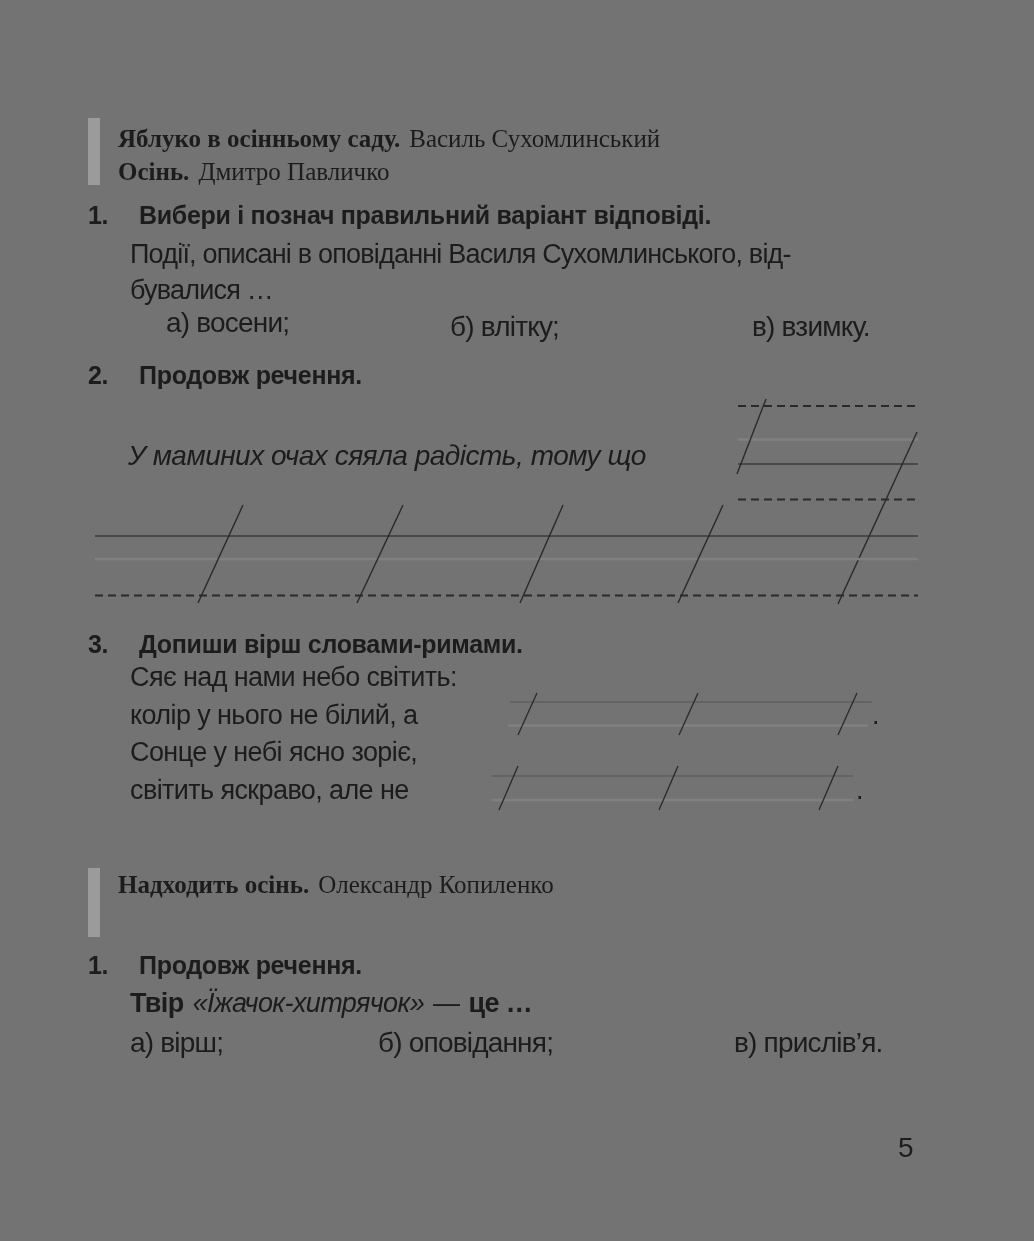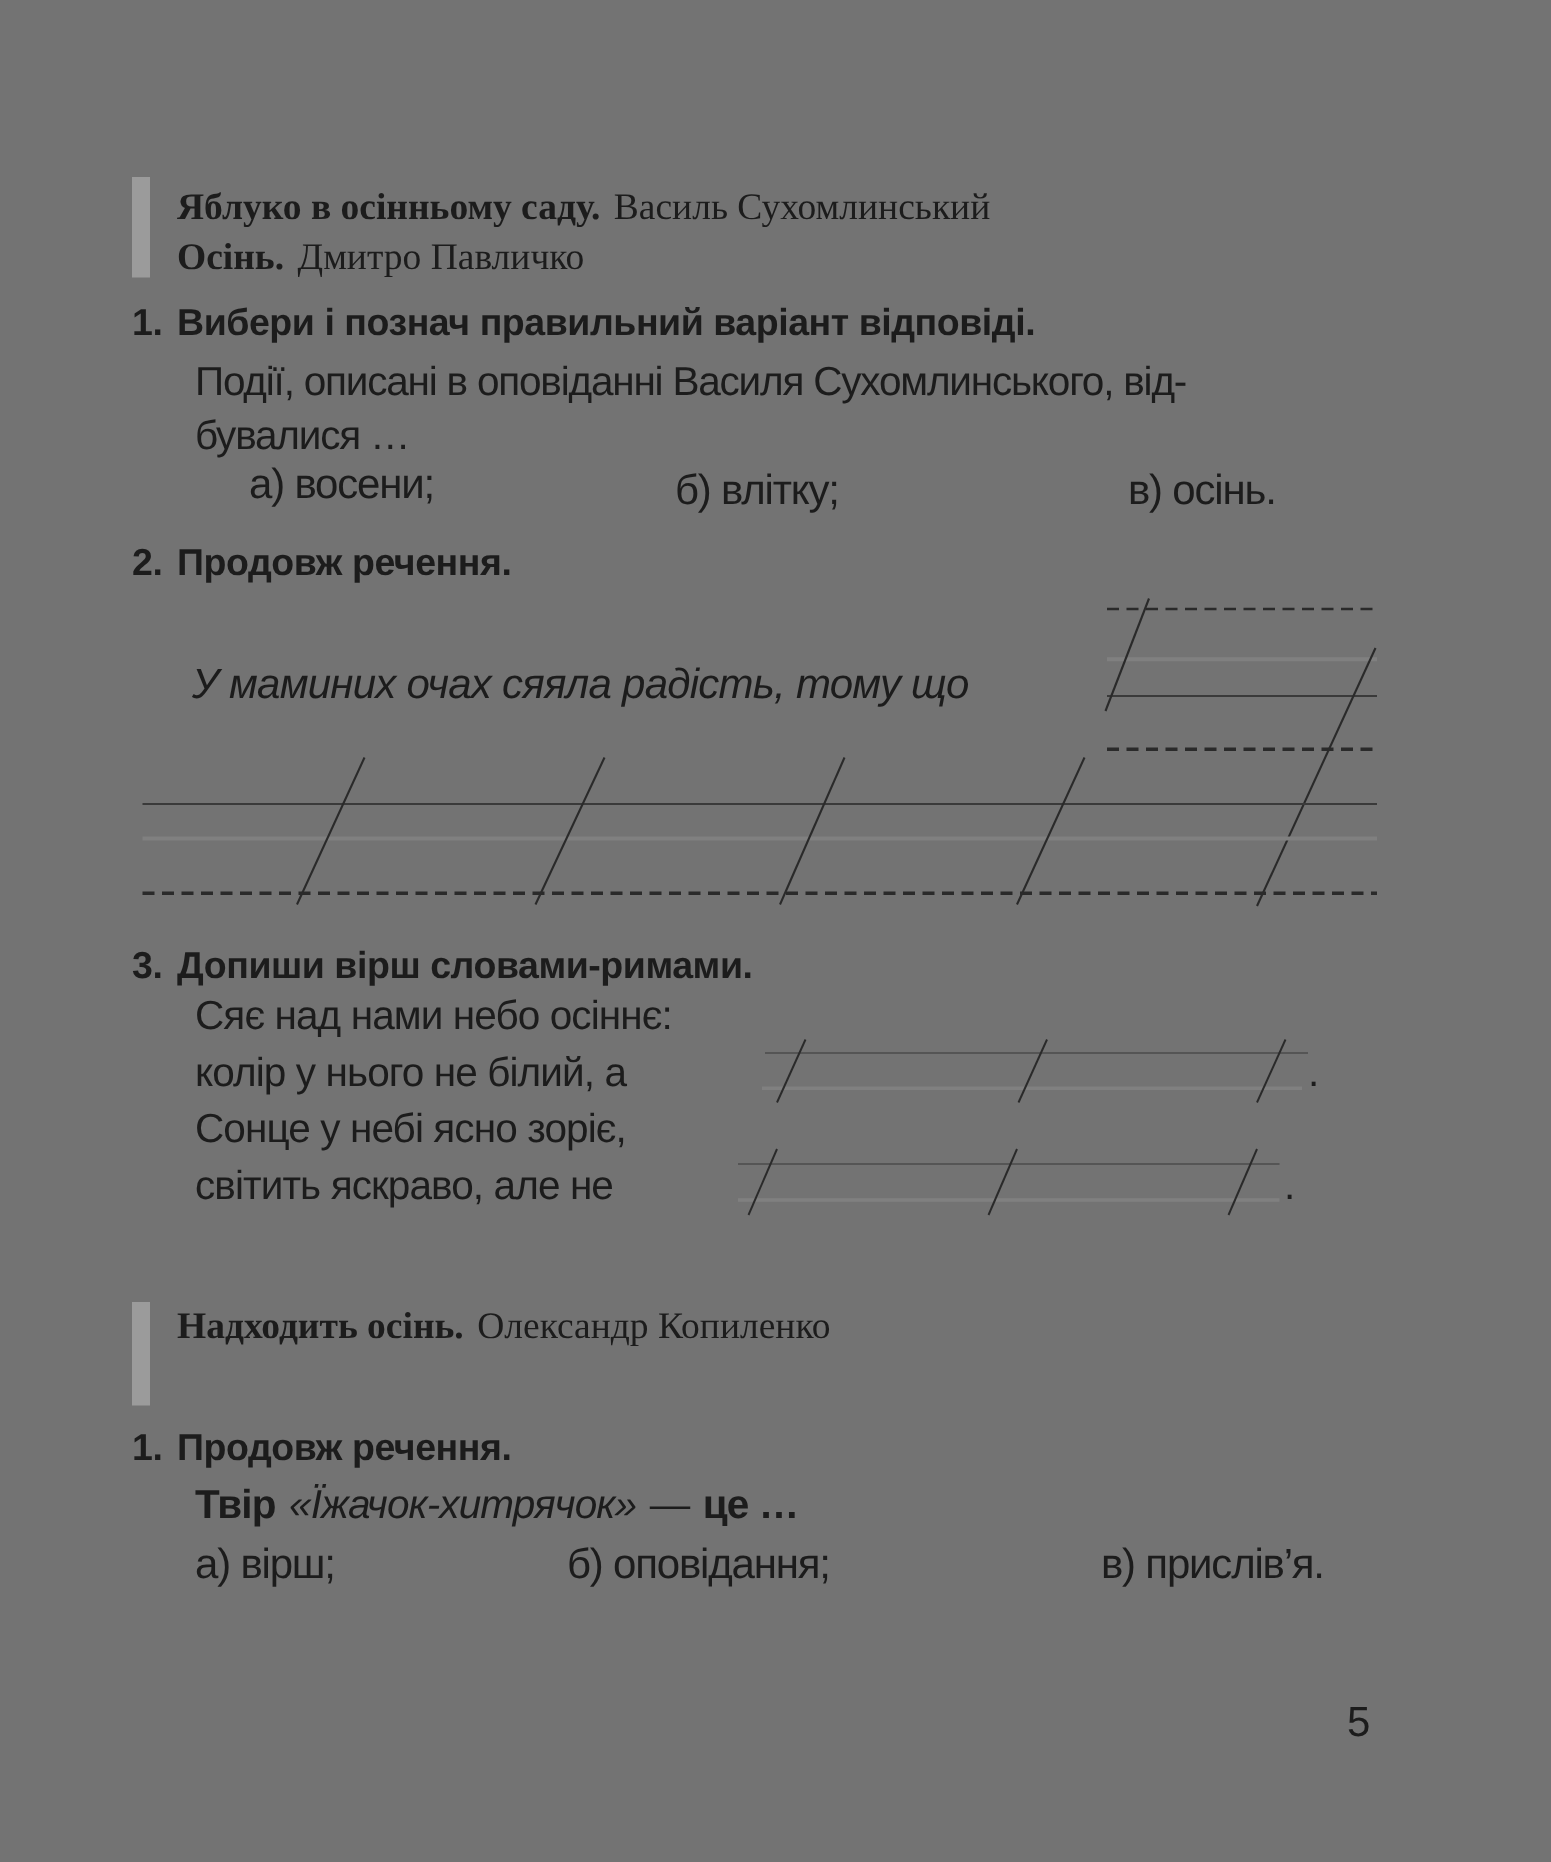--- a/index.html
+++ b/index.html
@@ -4,21 +4,21 @@
 <style>
   html,body{margin:0;padding:0;background:#ffffff;}
   .page{position:relative;width:1034px;height:1241px;background:#737373;overflow:hidden;
         color:#1c1c1c;}
   .abs{position:absolute;}
   .rb-bar{position:absolute;width:12px;background:#9b9b9b;}
   .seriftxt{font:25px/33px "Liberation Serif", serif;white-space:nowrap;}
   .seriftxt b{font-weight:bold;}
   .seriftxt .author{margin-left:9px;}
   .num{font:bold 25px/1.1 "Liberation Sans", sans-serif;letter-spacing:-0.3px;white-space:nowrap;}
-  .head{font:bold 25px/1.1 "Liberation Sans", sans-serif;letter-spacing:-0.3px;white-space:nowrap;}
+  .head{font:bold 25px/1.1 "Liberation Sans", sans-serif;letter-spacing:-0.3px;white-space:nowrap;margin-left:21px;}
   .btxt{font:27px/36px "Liberation Sans", sans-serif;letter-spacing:-0.8px;white-space:nowrap;}
   .opt{font:28px/1.1 "Liberation Sans", sans-serif;letter-spacing:-0.8px;white-space:nowrap;}
   .ital{font:italic 28px/1.1 "Liberation Sans", sans-serif;letter-spacing:-0.5px;white-space:nowrap;}
   .poem{font:27px/1.15 "Liberation Sans", sans-serif;letter-spacing:-0.6px;white-space:nowrap;}
   .subline{font:27px/1.15 "Liberation Sans", sans-serif;letter-spacing:-0.6px;white-space:nowrap;}
   .subline .b{font-weight:bold;}
   .subline .i{font-style:italic;margin-left:9px;}
   .subline .d{margin-left:9px;}
   .subline .b2{font-weight:bold;margin-left:9px;margin-top:37px;}
   .pagenum{font:28px/1 "Liberation Sans", sans-serif;}
@@ -34,21 +34,21 @@
     <div><b>Яблуко в осінньому саду.</b><span class="author">Василь Сухомлинський</span></div>
     <div><b>Осінь.</b><span class="author">Дмитро Павличко</span></div>
   </div>
 
   <div class="abs num" style="left:88px;top:202px;">1.</div>
   <div class="abs head" style="left:118px;top:202px;">Вибери і познач правильний варіант відповіді.</div>
   <div class="abs btxt" style="left:130px;top:272px;">бувалися …</div>
   <div class="abs btxt" style="left:130px;top:236px;">Події, описані в оповіданні Василя Сухомлинського, від-</div>
   <div class="abs opt" style="left:130px;top:308px;margin-left:36px;">а) восени;</div>
   <div class="abs opt" style="left:450px;top:312px;">б) влітку;</div>
-  <div class="abs opt" style="left:752px;top:312px;">в) осінь.</div>
+  <div class="abs opt" style="left:752px;top:312px;">в) взимку.</div>
 
   <div class="abs num" style="left:88px;top:362px;">2.</div>
   <div class="abs head" style="left:118px;top:362px;">Продовж речення.</div>
   <div class="abs ital" style="left:128px;top:441px;">У маминих очах сяяла радість, тому що</div>
 
   <svg class="abs" style="left:85px;top:395px;" width="845" height="215" viewBox="0 0 845 215">
     <g>
       <line x1="653" y1="11" x2="833" y2="11" stroke="#2a2a2a" stroke-width="1.8" stroke-dasharray="8 5"></line>
       <line x1="653" y1="44.5" x2="833" y2="44.5" stroke="#808080" stroke-width="2.6"></line>
       <line x1="653" y1="69" x2="833" y2="69" stroke="#3a3a3a" stroke-width="1.4"></line>
@@ -62,21 +62,21 @@
       <line x1="10" y1="200.5" x2="833" y2="200.5" stroke="#2a2a2a" stroke-width="2.2" stroke-dasharray="8 5"></line>
       <line x1="158" y1="110" x2="113" y2="208" stroke="#2a2a2a" stroke-width="1.4"></line>
       <line x1="318" y1="110" x2="272" y2="208" stroke="#2a2a2a" stroke-width="1.4"></line>
       <line x1="478" y1="110" x2="435" y2="208" stroke="#2a2a2a" stroke-width="1.4"></line>
       <line x1="638" y1="110" x2="593" y2="208" stroke="#2a2a2a" stroke-width="1.4"></line>
     </g>
   </svg>
 
   <div class="abs num" style="left:88px;top:631px;">3.</div>
   <div class="abs head" style="left:118px;top:631px;">Допиши вірш словами-римами.</div>
-  <div class="abs poem" style="left:130px;top:662px;">Сяє над нами небо осіннє:</div>
+  <div class="abs poem" style="left:130px;top:662px;">Сяє над нами небо світить:</div>
   <div class="abs poem" style="left:130px;top:700px;">колір у нього не білий, а</div>
   <div class="abs poem" style="left:130px;top:737px;">Сонце у небі ясно зоріє,</div>
   <div class="abs poem" style="left:130px;top:775px;">світить яскраво, але не</div>
 
   <svg class="abs" style="left:506px;top:683px;" width="370" height="62" viewBox="0 0 370 62">
     <line x1="4" y1="19" x2="366" y2="19" stroke="#555555" stroke-width="1.2"></line>
     <line x1="2" y1="42.5" x2="362" y2="42.5" stroke="#808080" stroke-width="2.4"></line>
     <line x1="31" y1="10" x2="12" y2="52" stroke="#2a2a2a" stroke-width="1.3"></line>
     <line x1="192" y1="10" x2="173" y2="52" stroke="#2a2a2a" stroke-width="1.3"></line>
     <line x1="351" y1="10" x2="332" y2="52" stroke="#2a2a2a" stroke-width="1.3"></line>

